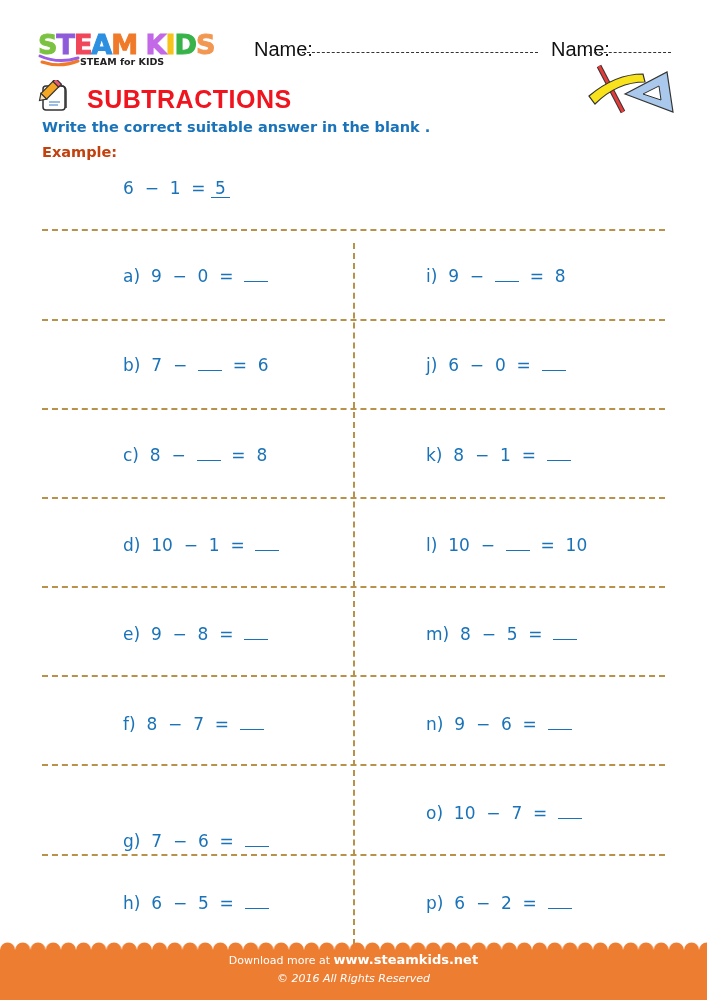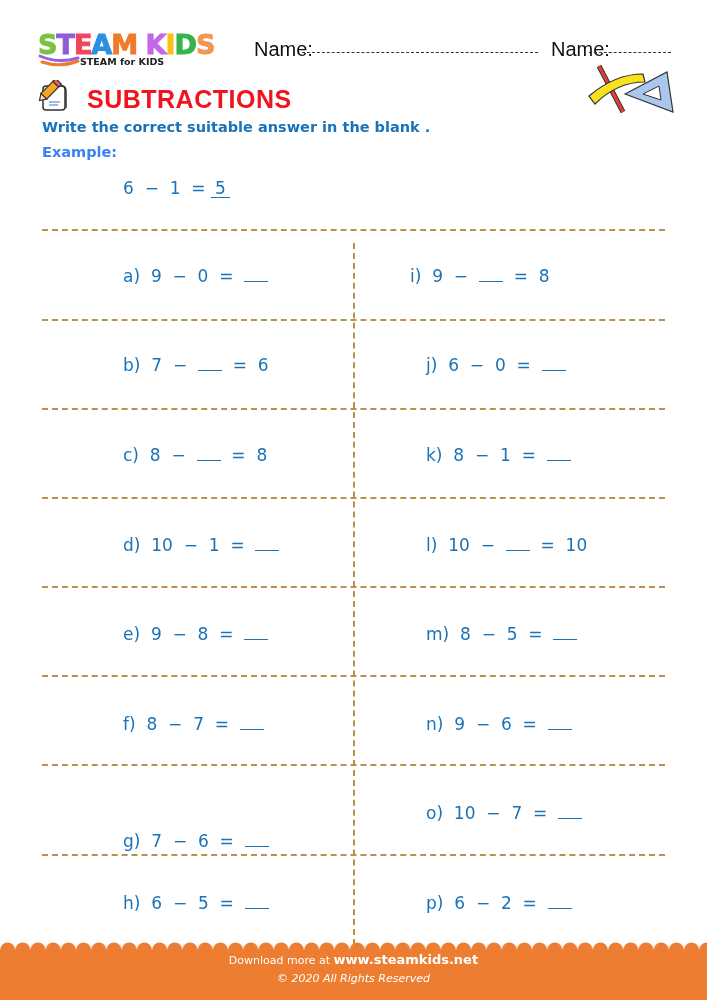--- a/index.html
+++ b/index.html
@@ -10,21 +10,21 @@
   .logo-word { font-family:"DejaVu Sans",sans-serif; font-weight:900; font-size:27px; letter-spacing:-1px; line-height:27px; white-space:nowrap; -webkit-text-stroke:1px currentColor; }
   .logo-word span { display:inline-block; }
   .logo-sub { left:80px; top:56px; font-family:"DejaVu Sans",sans-serif; font-weight:bold; font-size:9.5px; color:#222; white-space:nowrap; }
   .logo-swoosh { left:38px; top:54px; }
   
   .field-label { font-family:"Liberation Sans",sans-serif; font-size:20px; color:#111; }
   .field-line { border-bottom:1px dashed #333; height:0; }
   
   .title { left:79px; top:84px; font-family:"Liberation Sans",sans-serif; font-weight:bold; font-size:25px; color:#f0141e; letter-spacing:0.5px; line-height:30px;margin-left:8px; }
   .instr { left:42px; top:119px; font-family:"DejaVu Sans",sans-serif; font-weight:bold; font-size:14.5px; color:#1a73b8; }
-  .example-label { left:42px; top:144px; font-family:"DejaVu Sans",sans-serif; font-weight:bold; font-size:14.5px; color:#3b82f6; }
+  .example-label { left:42px; top:144px; font-family:"DejaVu Sans",sans-serif; font-weight:bold; font-size:14.5px; color:#c2410c; }
   .eq { font-family:"DejaVu Sans",sans-serif; font-size:17px; color:#1a73b8; white-space:pre; line-height:20px; }
   .blank { display:inline-block; width:24px; border-bottom:1px solid #1a73b8; height:14px; vertical-align:baseline; }
   .example-eq { left:123px; top:178px;text-align:right; }
   .ex-ans { display:inline-block; border-bottom:1px solid #1a73b8; padding:0 4px; line-height:18px; }
   .hsep { left:42px; width:623px; height:0; border-top:2px dashed #b8914a; }
   .vsep { left:353px; top:243px; width:0; height:702px; border-left:2px dashed #b8914a; }
   .footer { left:0; top:950px; width:707px; height:50px; background:#ed7d31; }
   .scallops { left:0; top:941px; width:707px; height:10px; }
   .footer-line1 { left:0; top:952px; width:707px; text-align:center; font-family:"DejaVu Sans",sans-serif; font-size:11px; color:#fff; white-space:nowrap; }
   .footer-line1 b { font-size:13px; }
@@ -84,33 +84,33 @@
 
 <div id="problems">
     <div class="abs eq" style="left: 123px; top: 266px; text-align: center;"><span>a)</span>  <span>9</span>  <span>−</span>  <span>0</span>  <span>=</span>  <span class="blank"></span></div>
     <div class="abs eq" style="left: 123px; top: 355px;"><span>b)</span>  <span>7</span>  <span>−</span>  <span class="blank"></span>  <span>=</span>  <span>6</span></div>
     <div class="abs eq" style="left: 123px; top: 445px;"><span>c)</span>  <span>8</span>  <span>−</span>  <span class="blank"></span>  <span>=</span>  <span>8</span></div>
     <div class="abs eq" style="left: 123px; top: 535px;"><span>d)</span>  <span>10</span>  <span>−</span>  <span>1</span>  <span>=</span>  <span class="blank"></span></div>
     <div class="abs eq" style="left: 123px; top: 624px;"><span>e)</span>  <span>9</span>  <span>−</span>  <span>8</span>  <span>=</span>  <span class="blank"></span></div>
     <div class="abs eq" style="left: 123px; top: 714px;"><span>f)</span>  <span>8</span>  <span>−</span>  <span>7</span>  <span>=</span>  <span class="blank"></span></div>
     <div class="abs eq" style="left: 123px; top: 803px; margin-top: 28px;"><span>g)</span>  <span>7</span>  <span>−</span>  <span>6</span>  <span>=</span>  <span class="blank"></span></div>
     <div class="abs eq" style="left: 123px; top: 893px;"><span>h)</span>  <span>6</span>  <span>−</span>  <span>5</span>  <span>=</span>  <span class="blank"></span></div>
-    <div class="abs eq" style="left: 410px; top: 266px;"><span>i)</span>  <span>9</span>  <span>−</span>  <span class="blank"></span>  <span>=</span>  <span>8</span></div>
+    <div class="abs eq" style="left: 426px; top: 266px;"><span>i)</span>  <span>9</span>  <span>−</span>  <span class="blank"></span>  <span>=</span>  <span>8</span></div>
     <div class="abs eq" style="left: 426px; top: 355px;"><span>j)</span>  <span>6</span>  <span>−</span>  <span>0</span>  <span>=</span>  <span class="blank"></span></div>
     <div class="abs eq" style="left: 426px; top: 445px;"><span>k)</span>  <span>8</span>  <span>−</span>  <span>1</span>  <span>=</span>  <span class="blank"></span></div>
     <div class="abs eq" style="left: 426px; top: 535px;"><span>l)</span>  <span>10</span>  <span>−</span>  <span class="blank"></span>  <span>=</span>  <span>10</span></div>
     <div class="abs eq" style="left: 426px; top: 624px;"><span>m)</span>  <span>8</span>  <span>−</span>  <span>5</span>  <span>=</span>  <span class="blank"></span></div>
     <div class="abs eq" style="left: 426px; top: 714px;"><span>n)</span>  <span>9</span>  <span>−</span>  <span>6</span>  <span>=</span>  <span class="blank"></span></div>
     <div class="abs eq" style="left: 426px; top: 803px;"><span>o)</span>  <span>10</span>  <span>−</span>  <span>7</span>  <span>=</span>  <span class="blank"></span></div>
     <div class="abs eq" style="left: 426px; top: 893px;"><span>p)</span>  <span>6</span>  <span>−</span>  <span>2</span>  <span>=</span>  <span class="blank"></span></div>
   </div>
 
 <svg class="abs scallops" width="707" height="10" viewBox="0 0 707 10" preserveAspectRatio="none">
   <defs>
     <pattern id="sc" width="15.2" height="10" patternUnits="userSpaceOnUse">
       <circle cx="7.6" cy="9" r="7.6" fill="#ed7d31"></circle>
     </pattern>
   </defs>
   <rect x="0" y="0" width="707" height="10" fill="url(#sc)"></rect>
 </svg>
 <div class="abs footer"></div>
 <div class="abs footer-line1"><span>Download more at </span><b>www.steamkids.net</b></div>
-<div class="abs footer-line2">© 2020 All Rights Reserved</div>
+<div class="abs footer-line2">© 2016 All Rights Reserved</div>
 
 </body></html>

